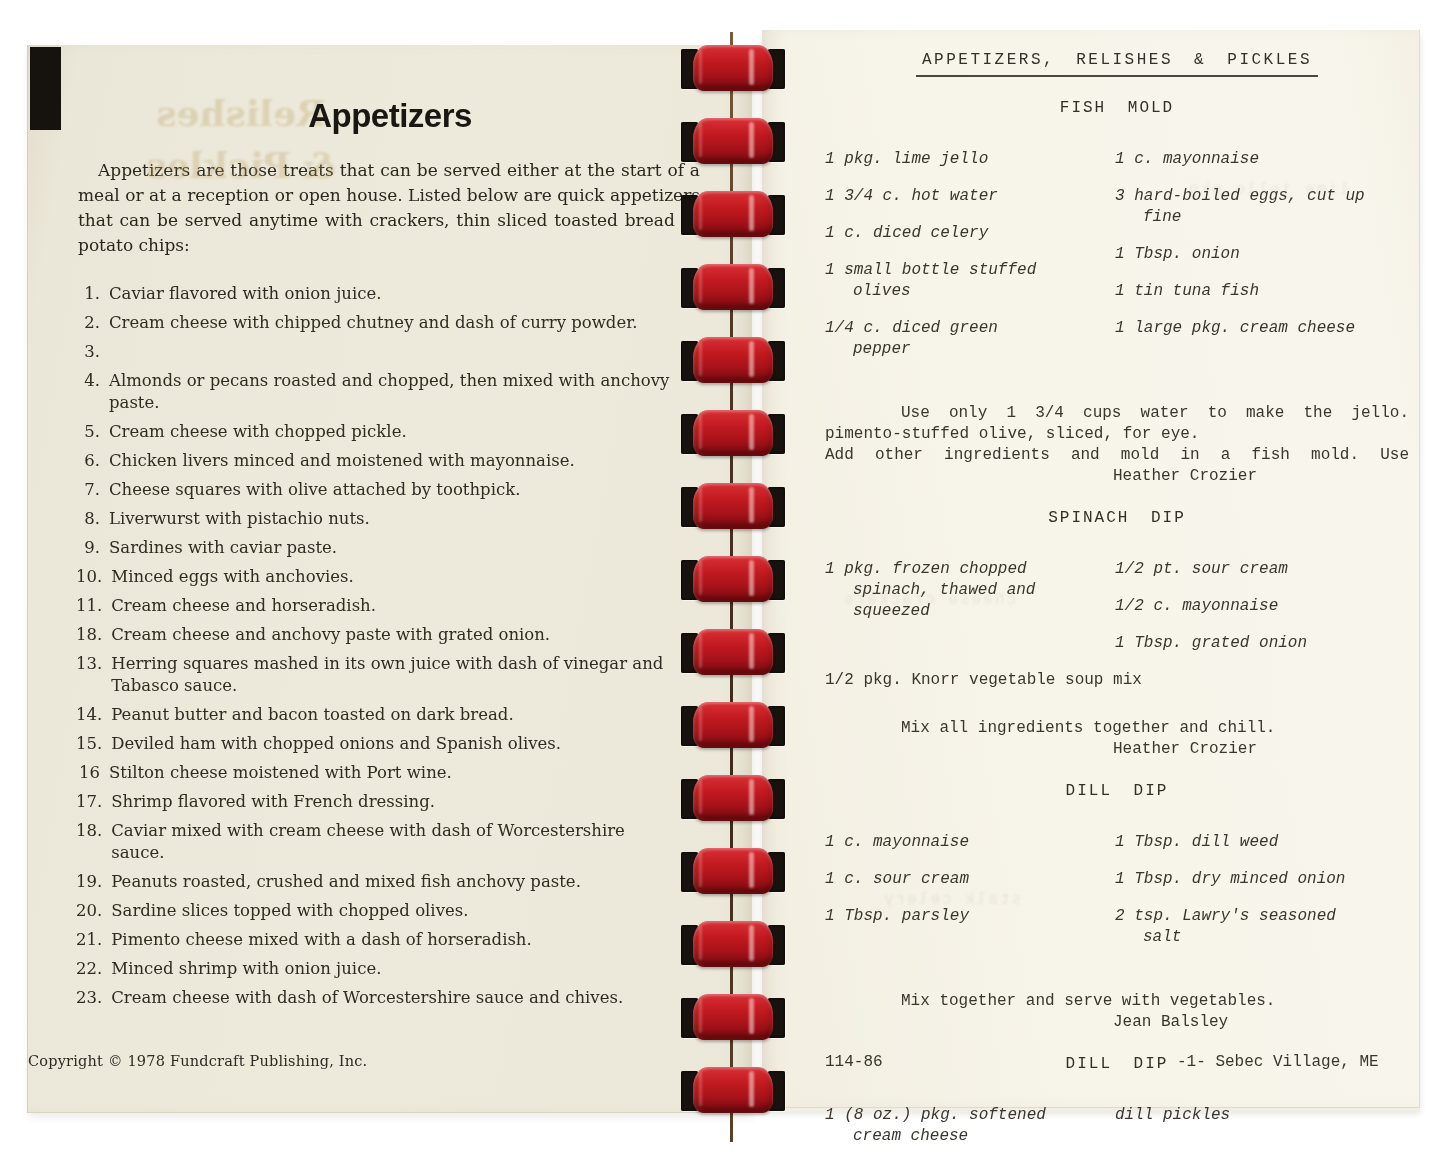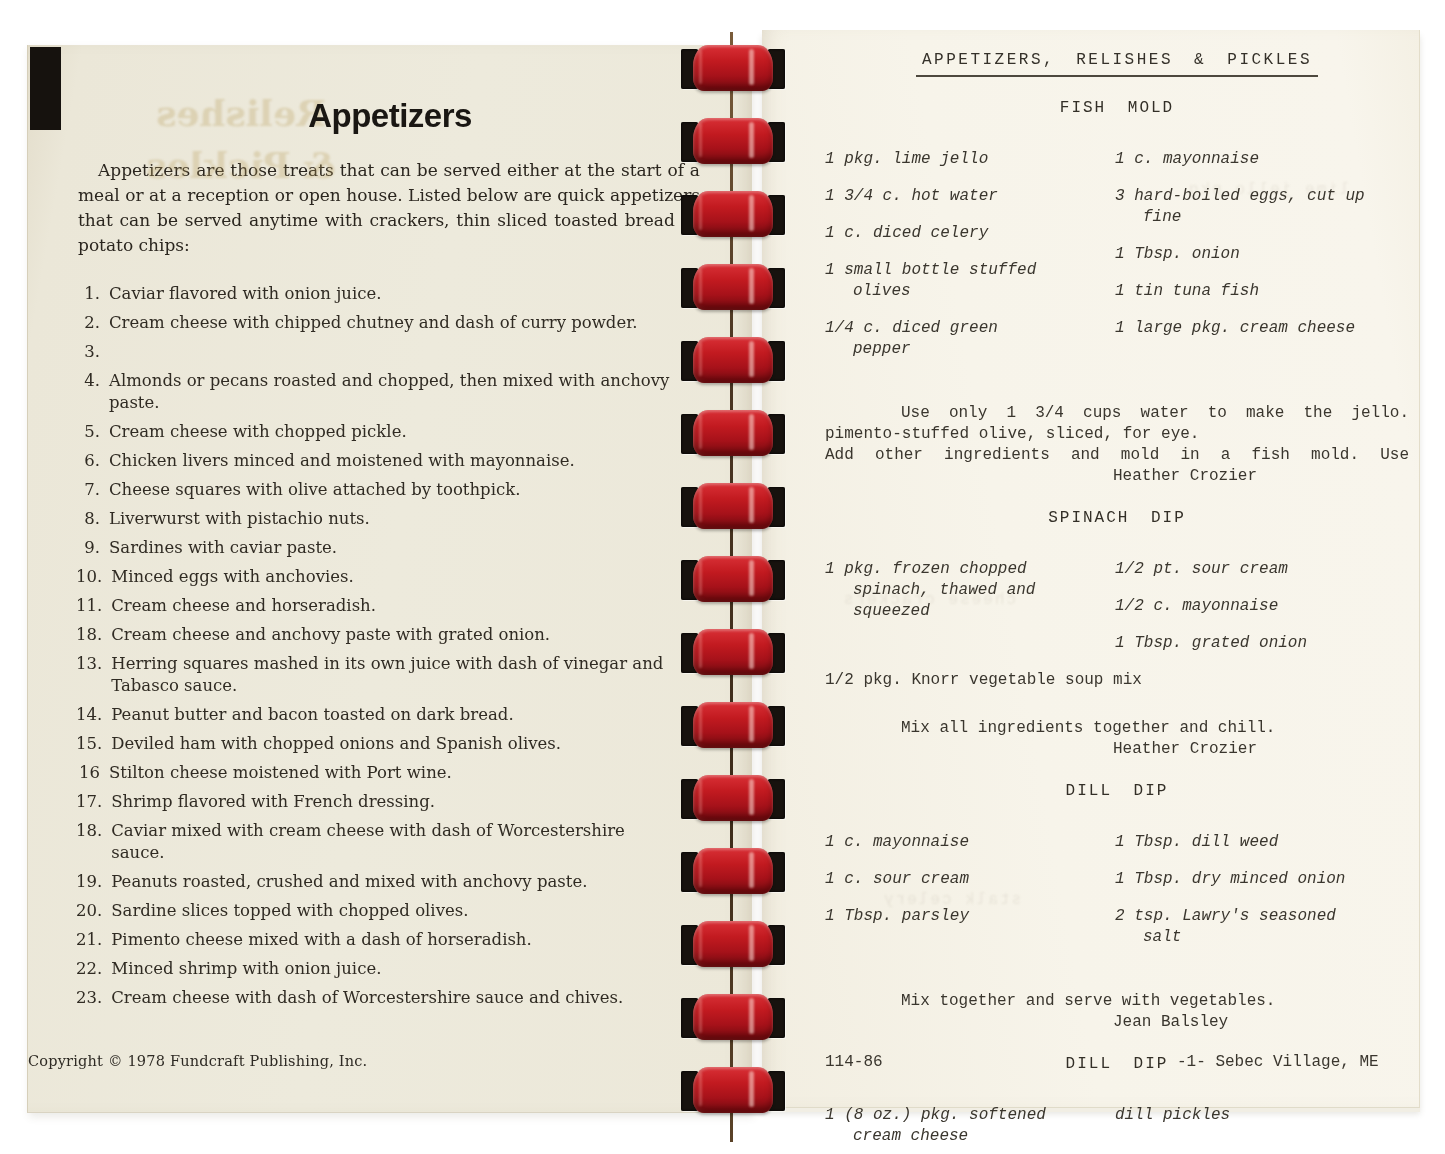--- a/index.html
+++ b/index.html
@@ -210,21 +210,21 @@
         <li>
           <span class="num">17.</span>
           <span class="txt">Shrimp flavored with French dressing.</span>
         </li>
         <li>
           <span class="num">18.</span>
           <span class="txt">Caviar mixed with cream cheese with dash of Worcestershire sauce.</span>
         </li>
         <li>
           <span class="num">19.</span>
-          <span class="txt">Peanuts roasted, crushed and mixed with anchovy paste.</span>
+          <span class="txt">Peanuts roasted, crushed and mixed fish anchovy paste.</span>
         </li>
         <li>
           <span class="num">20.</span>
           <span class="txt">Sardine slices topped with chopped olives.</span>
         </li>
         <li>
           <span class="num">21.</span>
           <span class="txt">Pimento cheese mixed with a dash of horseradish.</span>
         </li>
         <li>

